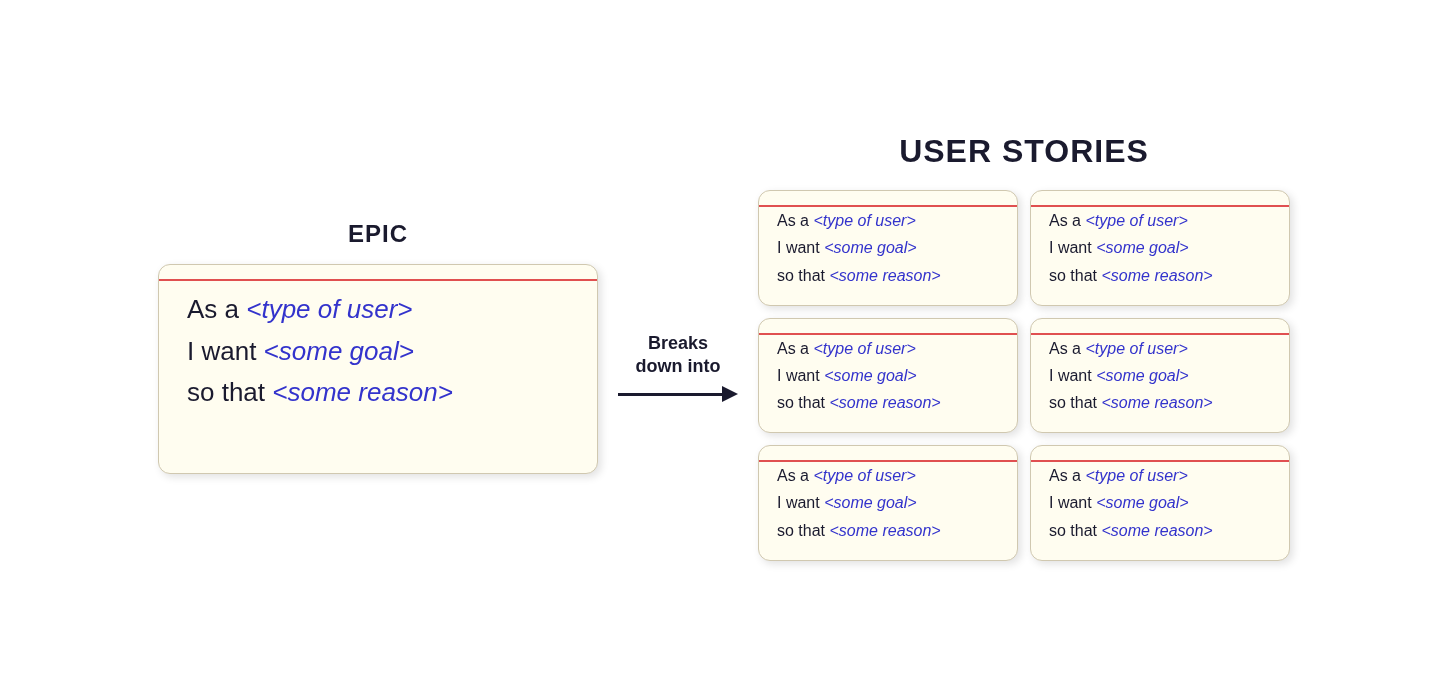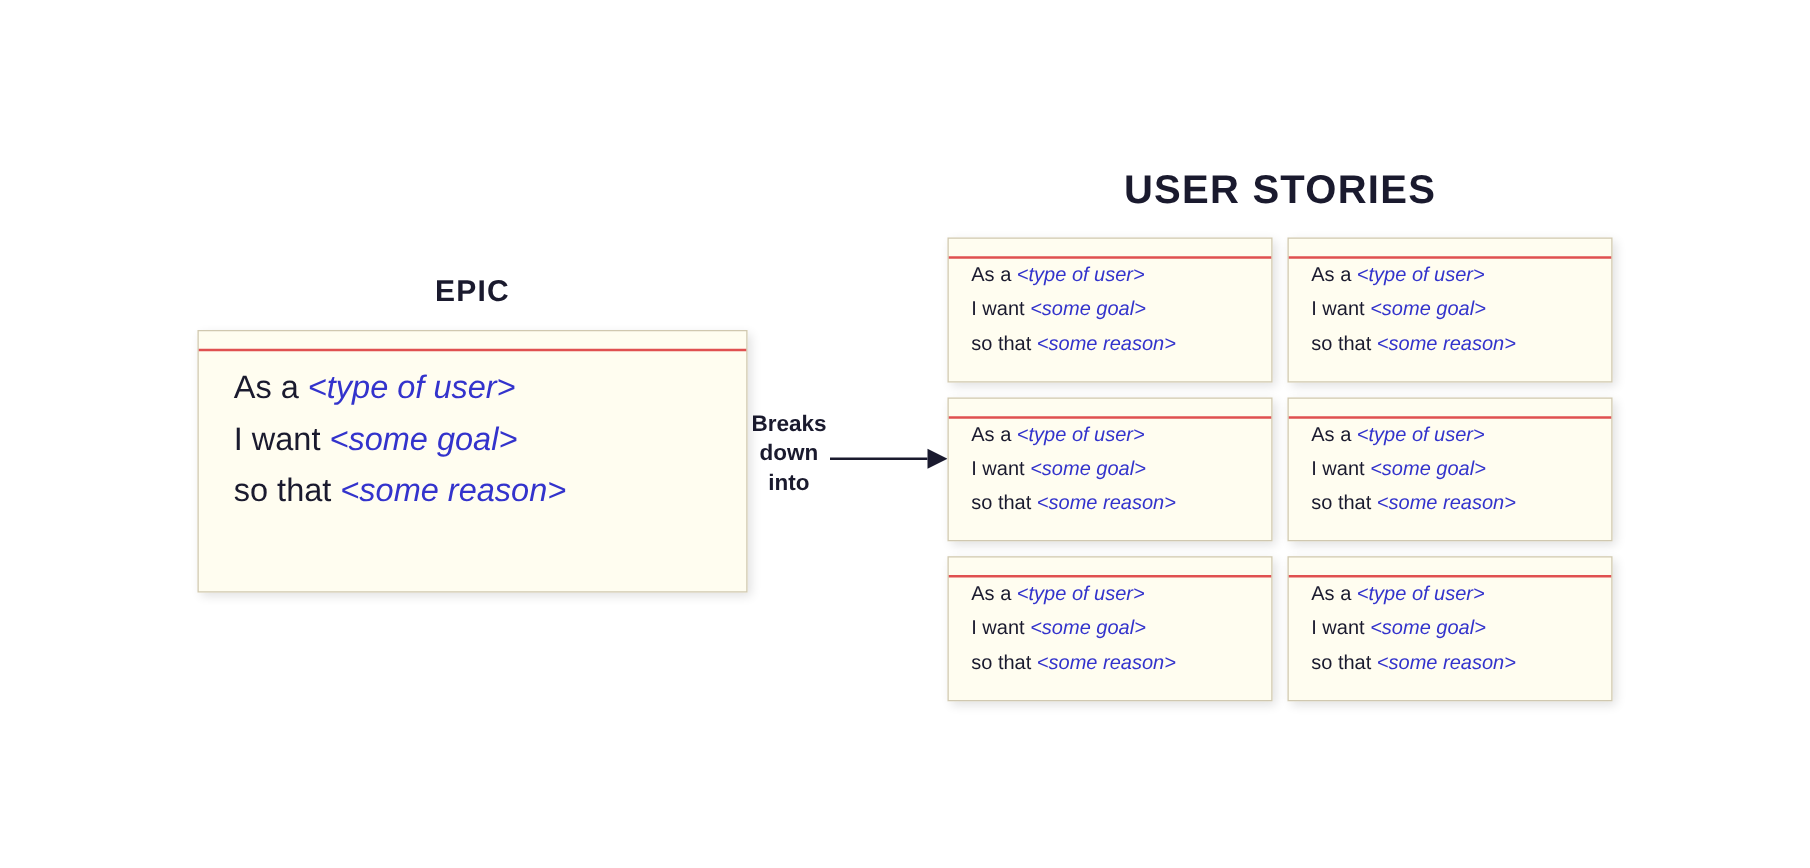--- a/index.html
+++ b/index.html
@@ -34,21 +34,21 @@
       font-family: 'Arial Black', 'Arial', sans-serif;
       font-weight: 900;
       font-size: 24px;
       color: #1a1a2e;
       letter-spacing: 1px;
     }
 
     .card {
       background: #fffdf0;
       border: 1.5px solid #d0c8b0;
-      border-radius: 0;
+      border-radius: 12px;
       padding: 24px 28px;
       position: relative;
       box-shadow: 3px 3px 8px rgba(0,0,0,0.12);
     }
 
     .card::before {
       content: '';
       position: absolute;
       top: 14px;
       left: 0;
@@ -69,21 +69,21 @@
     }
 
     .card-highlight {
       color: #3333cc;
       font-style: italic;
     }
 
     
     .arrow-section {
       display: flex;
-      flex-direction: row;
+      flex-direction: column;
       align-items: center;
       justify-content: space-between;
       width: 160px;
       padding-top: 40px;
     }
 
     .arrow-label {
       font-family: 'Arial Black', 'Arial', sans-serif;
       font-weight: 900;
       font-size: 18px;

